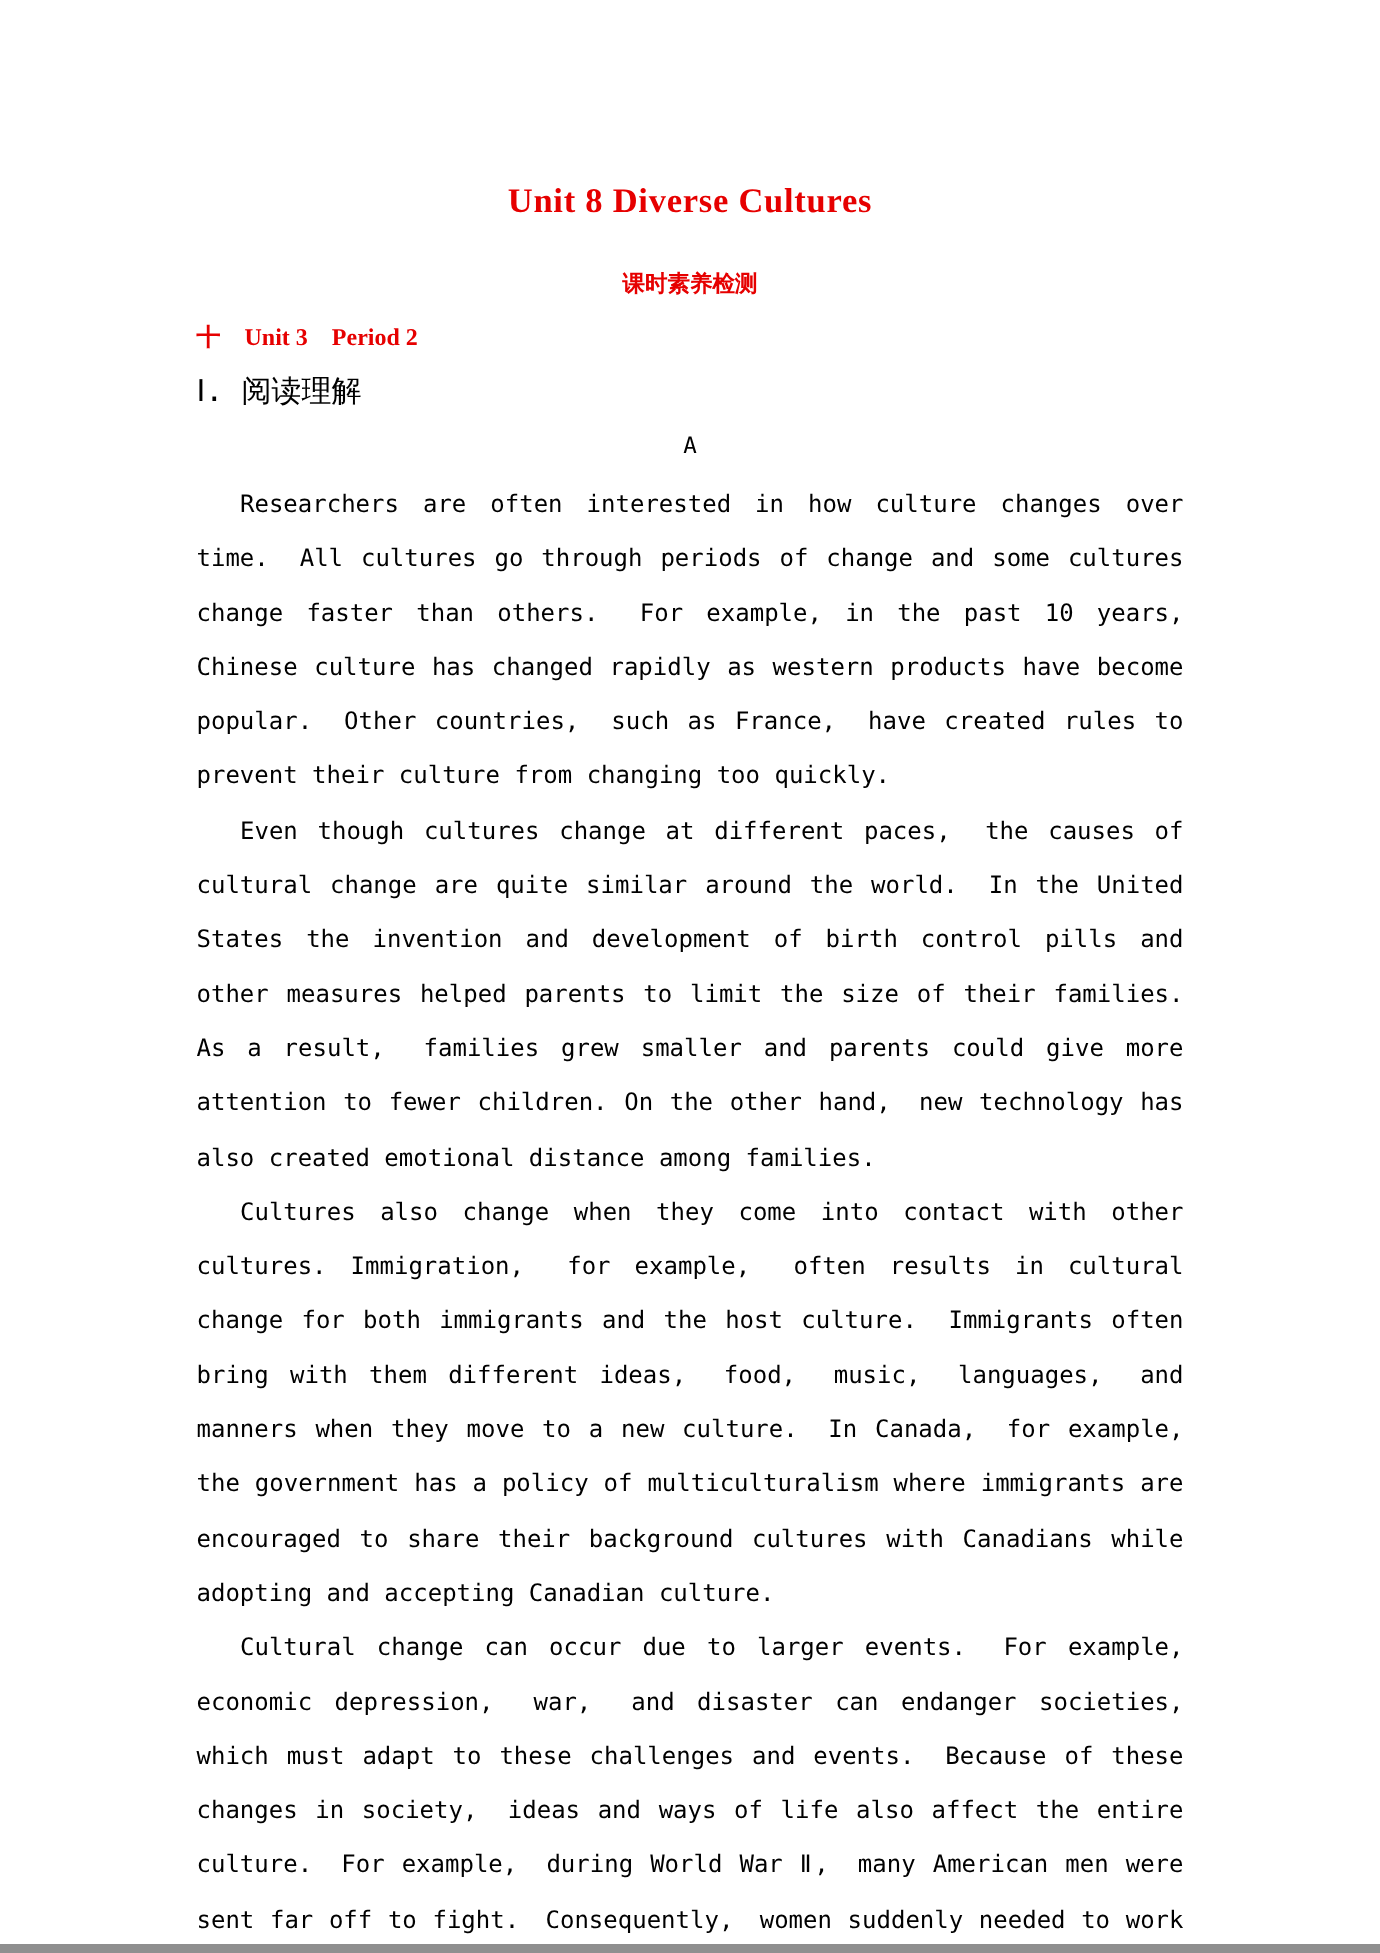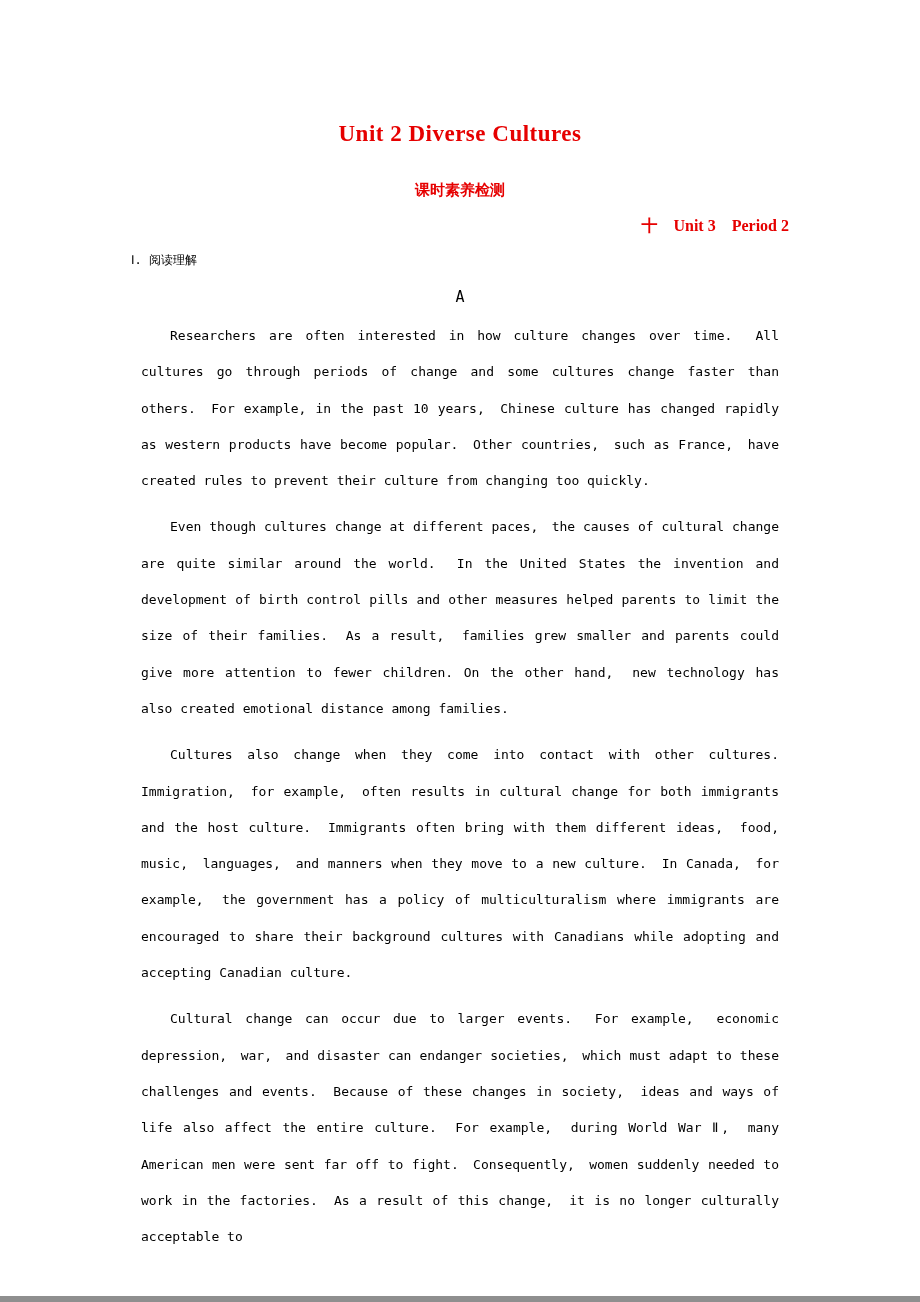--- a/index.html
+++ b/index.html
@@ -32,70 +32,70 @@
     margin-top: 32px;
     text-align: center;
     font-family: "Liberation Serif", "DejaVu Serif", serif;
     font-weight: bold;
     font-size: 15px;
     line-height: 18px;
     color: var(--accent-red, #e60000);
   }
   .unit-line {
     margin-top: 17px;
-    text-align: right;
+    text-align: left;
     font-family: "Liberation Serif", "DejaVu Serif", serif;
     font-weight: bold;
     font-size: 16px;
     line-height: 19px;
     color: var(--accent-red, #e60000);
   }
   .section-heading {
     margin-top: 16px;
     text-align: left;
     font-family: "DejaVu Sans Mono", "Liberation Mono", monospace;
-    font-size: 12px;
+    font-size: 20px;
     line-height: 19px;
     color: var(--text-color, #000000);
   }
   .passage-label {
     margin-top: 18px;
     text-align: center;
     font-family: "DejaVu Sans Mono", "Liberation Mono", monospace;
     font-size: 15px;
     line-height: 18px;
     color: var(--text-color, #000000);
   }
   .passage {
     margin-top: 12px;
   }
   .passage p {
-    margin: 10px;
+    margin: 0;
     font-family: "DejaVu Sans Mono", "Liberation Mono", monospace;
-    font-size: 13px;
+    font-size: 16px;
     line-height: 36.3px;
     text-align: justify;
     text-indent: 29px;
     color: var(--text-color, #000000);
   }
   .page-edge {
     position: absolute;
     left: 0;
     bottom: 0;
     width: 100%;
     height: 6px;
     background: #8f8f8f;
   }
 </style>
 </head>
 <body>
 
 <div class="page">
 
-  <h1 class="title">Unit 2 Diverse Cultures</h1>
+  <h1 class="title">Unit 8 Diverse Cultures</h1>
 
   <div class="subtitle">课时素养检测</div>
 
   <div class="unit-line">十　Unit 3　Period 2</div>
 
   <div class="section-heading">Ⅰ. 阅读理解</div>
 
   <div class="passage-label">A</div>
 
   <div class="passage">

